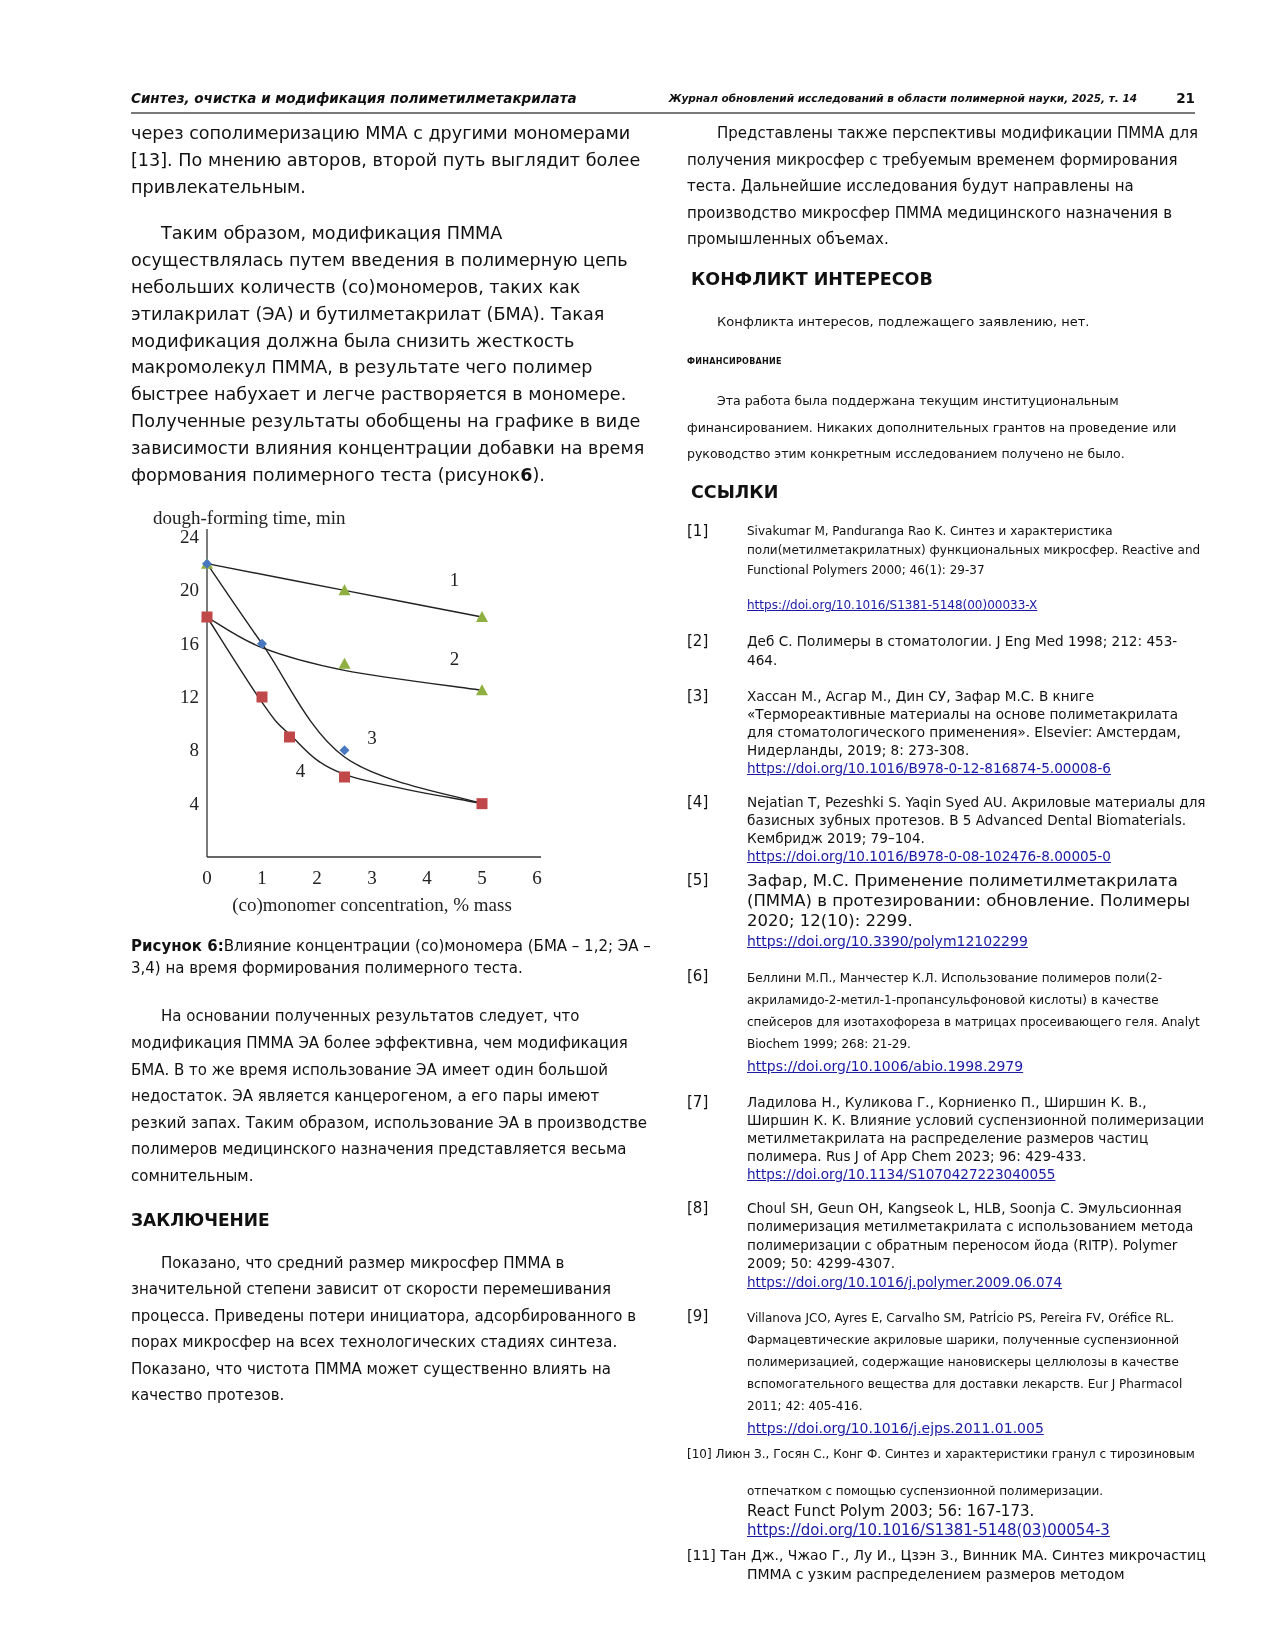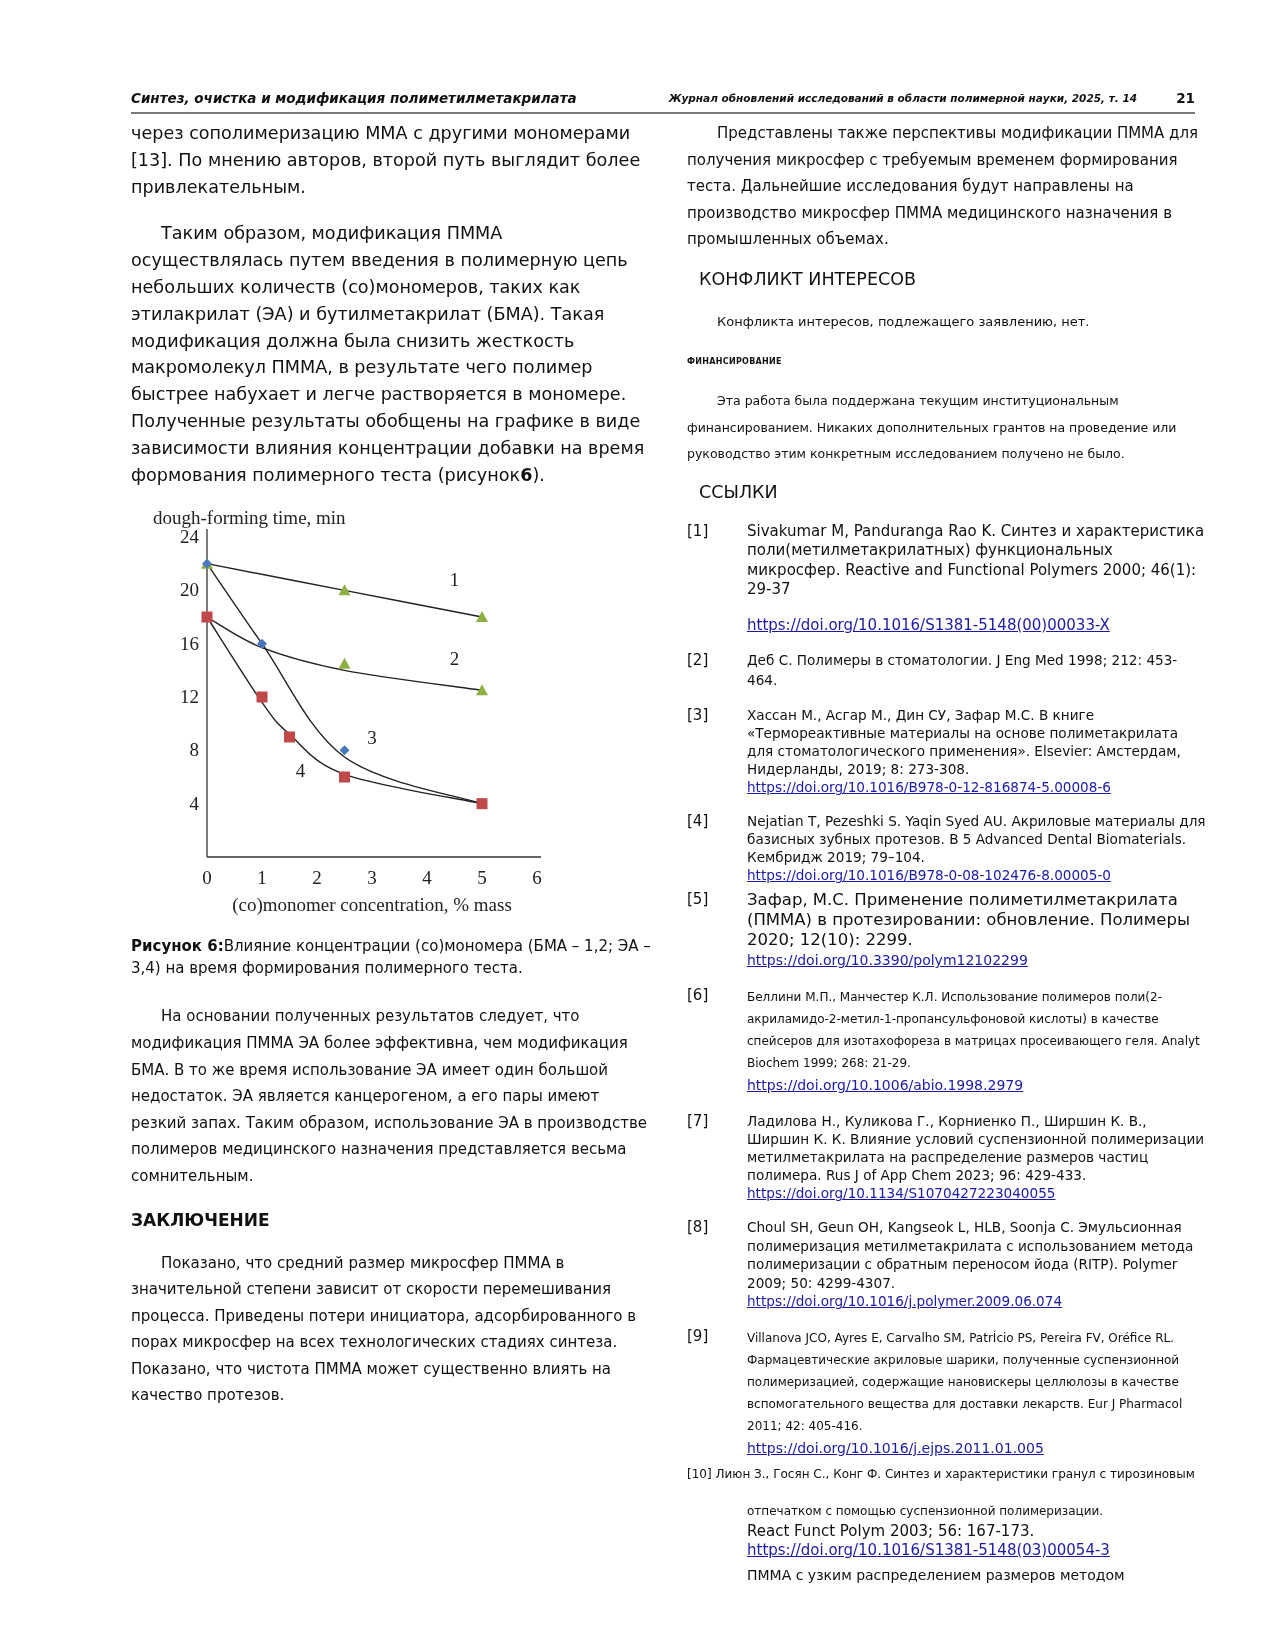--- a/index.html
+++ b/index.html
@@ -8,36 +8,36 @@
   .header .left { position:absolute; left:0; top:0; font-size:13.5px; font-style:italic; font-weight:bold; }
   .header .right { position:absolute; right:58px; top:2px; font-size:10.5px; font-style:italic; font-weight:bold; }
   .header .page { position:absolute; right:0; top:0; font-size:13.5px; font-weight:bold; }
 
   .col-left { position:absolute; left:131px; top:120px; width:520px; }
   .col-right { position:absolute; left:687px; top:120px; width:520px; }
 
   .p-big { font-size:17.6px; line-height:26.8px; margin:0; }
   .p-mid { font-size:15px; line-height:26.6px; margin:0; }
   .indent { text-indent:30px; }
-  .h2 { font-size:17.5px; font-weight:normal; margin:12px; }
+  .h2 { font-size:17.5px; font-weight:bold; margin:4px; }
   .h3 { font-size:17px; font-weight:bold; margin:0; }
   .h-tiny { font-size:8px; font-weight:bold; letter-spacing:0.3px; margin:0; }
   .p-small { font-size:12.5px; line-height:26.5px; margin:0; }
 
   .figure { position:relative; width:460px; height:425px; margin-top:14px; margin-left:18px; }
   .figure svg { position:absolute; left:0; top:0; }
   .fig-text { font-family:"Liberation Serif","DejaVu Serif",serif; fill:#222; }
 
   .caption { font-size:15px; line-height:22px; margin-top:8px; }
   .caption b { font-weight:bold; }
 
   .ref { position:relative; margin:0; }
   .ref .num { position:absolute; left:0; top:0; font-size:15px; }
   .ref .body { margin-left:60px; }
-  .fs15 { font-size:15px; line-height:19.5px; }
+  .fs15 { font-size:12px; line-height:19.5px; }
   .fs14 { font-size:13.6px; line-height:19.5px;margin-top:16px; }
   .fs12 { font-size:12px; line-height:22px;margin-top:16px; }
   .fs165 { font-size:16.5px; line-height:20px; }
   a.link { color:#1a1aa6; text-decoration:underline; }
   .ref10 .lead { font-size:12px; line-height:19px; }
   .ref10 .cont { margin-left:60px; }
 </style>
 </head>
 <body>
 
@@ -172,16 +172,17 @@
         <div>Villanova JCO, Ayres E, Carvalho SM, PatrÍcio PS, Pereira FV, Oréfice RL. Фармацевтические акриловые шарики, полученные суспензионной полимеризацией, содержащие нановискеры целлюлозы в качестве вспомогательного вещества для доставки лекарств. Eur J Pharmacol 2011; 42: 405-416.</div>
         <div style="font-size:14px"><a class="link">https://doi.org/10.1016/j.ejps.2011.01.005</a></div>
       </div>
     </div>
     <div class="ref ref10" style="margin-bottom:6px">
       <div class="lead"><span>[10]</span> <span>Лиюн З., Госян С., Конг Ф. Синтез и характеристики гранул с тирозиновым</span></div>
       <div class="cont fs12">отпечатком с помощью суспензионной полимеризации.</div>
       <div class="cont" style="font-size:15px; line-height:19px"><span>React Funct Polym 2003; 56: 167-173.</span><a class="link"> https://doi.org/10.1016/S1381-5148(03)00054-3</a></div>
     </div>
     <div class="ref ref10">
+      <div style="font-size:14px; line-height:19px"><span>[11]</span> <span>Тан Дж., Чжао Г., Лу И., Цзэн З., Винник МА. Синтез микрочастиц</span></div>
       <div class="cont" style="font-size:14px; line-height:19px">ПММА с узким распределением размеров методом</div>
     </div>
   </div>
 </div>
 
 </body></html>

